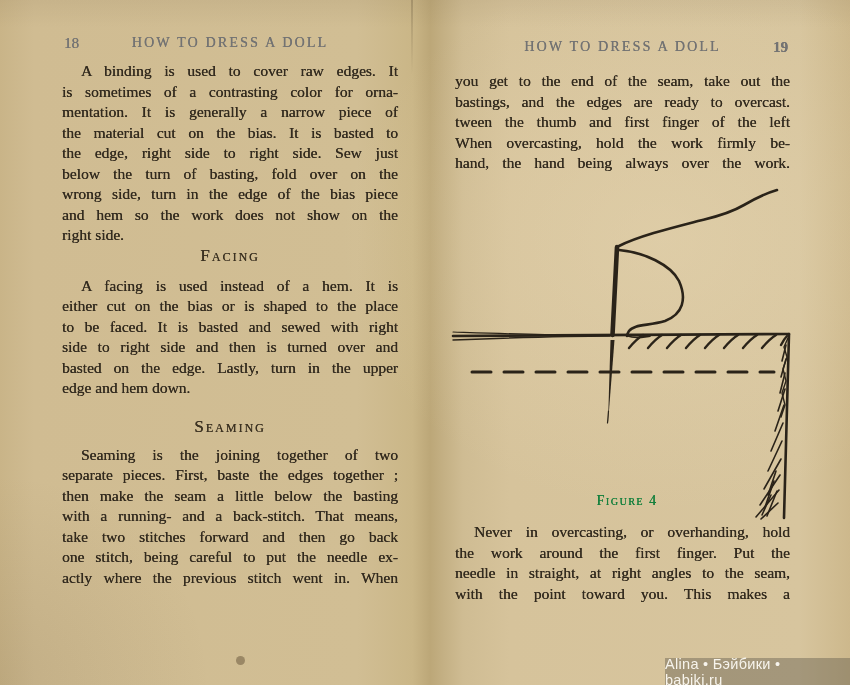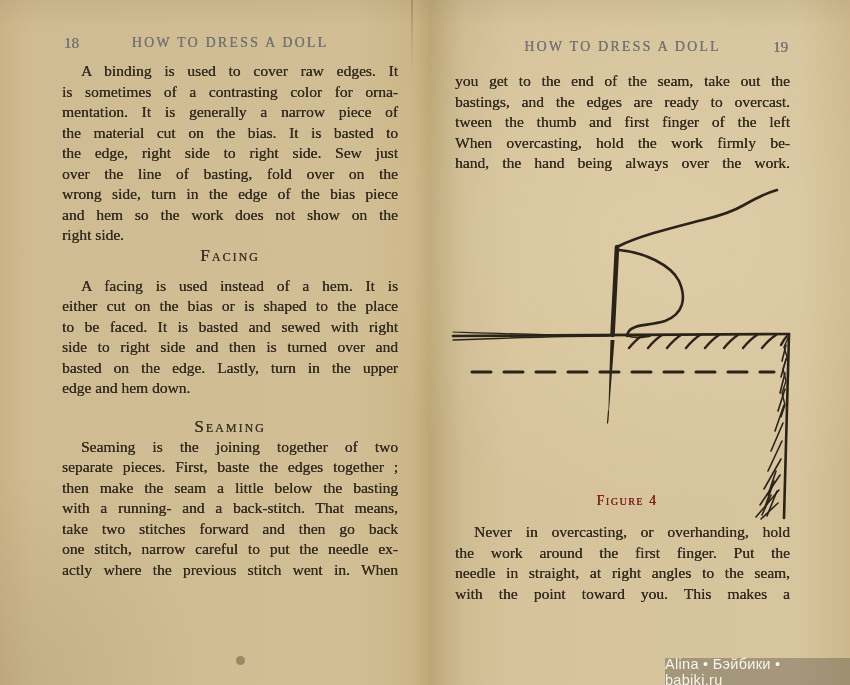--- a/index.html
+++ b/index.html
@@ -17,40 +17,40 @@
   }
   .page{position:absolute;color:#332b1f;}
   .left-page{left:62px;top:34px;width:336px;}
   .right-page{left:455px;top:38px;width:335px;height:632px;}
 
   .page-header{position:relative;height:18px;line-height:18px;
     font-size:14px;letter-spacing:2.2px;color:#737373;
     text-shadow:0.3px 0 0 currentColor;text-align:center;}
   .pnum{position:absolute;top:0;font-size:15px;letter-spacing:0;}
   .pnum.at-left{left:2px;}
-  .pnum.at-right{right:2px;}
+  .pnum.at-right{right:2px;font-weight:bold;}
 
   .sec-heading{font-variant:small-caps;text-align:center;font-size:17px;
     line-height:20px;letter-spacing:2px;color:#3c3222;
     text-shadow:0.25px 0 0 currentColor;}
   .h1{margin-top:19px;} .h2{margin-top:0px;} .h3{margin-top:18px;}
 
   .para{font-size:15.5px;line-height:20.5px;}
-  .p1{margin-top:9px;} .p2{margin-top:10px;} .p3{margin-top:0;}
+  .p1{margin-top:9px;} .p2{margin-top:10px;} .p3{margin-top:8px;}
   .rp1{margin-top:15px;}
   .rp2{position:absolute;left:0;top:484px;width:335px;}
 
   .tline{text-align:justify;text-align-last:justify;white-space:normal;
     text-shadow:0.2px 0 0 currentColor;}
   .tline.indent{text-indent:19px;}
   .tline.short{text-align-last:left;}
 
   .figure-caption{position:absolute;left:110px;top:455px;width:124px;
     text-align:center;font-variant:small-caps;font-size:14px;
-    letter-spacing:1.5px;color:#7f1d1d;text-shadow:0.25px 0 0 currentColor;}
+    letter-spacing:1.5px;color:#15803d;text-shadow:0.25px 0 0 currentColor;}
 
   .figure-svg{position:absolute;left:440px;top:185px;width:400px;height:335px;}
 
   .crease{position:absolute;left:411px;top:0;width:2px;height:75px;
     background:linear-gradient(180deg, rgba(95,80,55,.30), rgba(95,80,55,0));}
   .paper-spot{position:absolute;left:236px;top:656px;width:9px;height:9px;
     border-radius:50%;background:rgba(100,82,55,.5);filter:blur(0.7px);}
 
   .watermark{position:absolute;right:0;bottom:0;height:27px;width:185px;
     background:rgba(88,82,70,.40);color:#f7f4ec;
@@ -68,21 +68,21 @@
     <span class="pnum at-left">18</span>
     <span>HOW TO DRESS A DOLL</span>
   </div>
 
   <div class="para p1">
     <div class="tline indent">A binding is used to cover raw edges.  It</div>
     <div class="tline">is sometimes of a contrasting color for orna-</div>
     <div class="tline">mentation.  It is generally a narrow piece of</div>
     <div class="tline">the material cut on the bias.  It is basted to</div>
     <div class="tline">the edge, right side to right side.  Sew just</div>
-    <div class="tline">over the line of basting, fold over on the</div>
+    <div class="tline">below the turn of basting, fold over on the</div>
     <div class="tline">wrong side, turn in the edge of the bias piece</div>
     <div class="tline">and hem so the work does not show on the</div>
     <div class="tline short">right side.</div>
   </div>
 
   <div class="sec-heading h2">Facing</div>
   <div class="para p2">
     <div class="tline indent">A facing is used instead of a hem.  It is</div>
     <div class="tline">either cut on the bias or is shaped to the place</div>
     <div class="tline">to be faced.  It is basted and sewed with right</div>
@@ -91,21 +91,21 @@
     <div class="tline short">edge and hem down.</div>
   </div>
 
   <div class="sec-heading h3">Seaming</div>
   <div class="para p3">
     <div class="tline indent">Seaming is the joining together of two</div>
     <div class="tline">separate pieces.  First, baste the edges together ;</div>
     <div class="tline">then make the seam a little below the basting</div>
     <div class="tline">with a running- and a back-stitch.  That means,</div>
     <div class="tline">take two stitches forward and then go back</div>
-    <div class="tline">one stitch, narrow careful to put the needle ex-</div>
+    <div class="tline">one stitch, being careful to put the needle ex-</div>
     <div class="tline">actly where the previous stitch went in.  When</div>
   </div>
 </div>
 
 <div class="page right-page">
   <div class="page-header">
     <span>HOW TO DRESS A DOLL</span>
     <span class="pnum at-right">19</span>
   </div>
 

